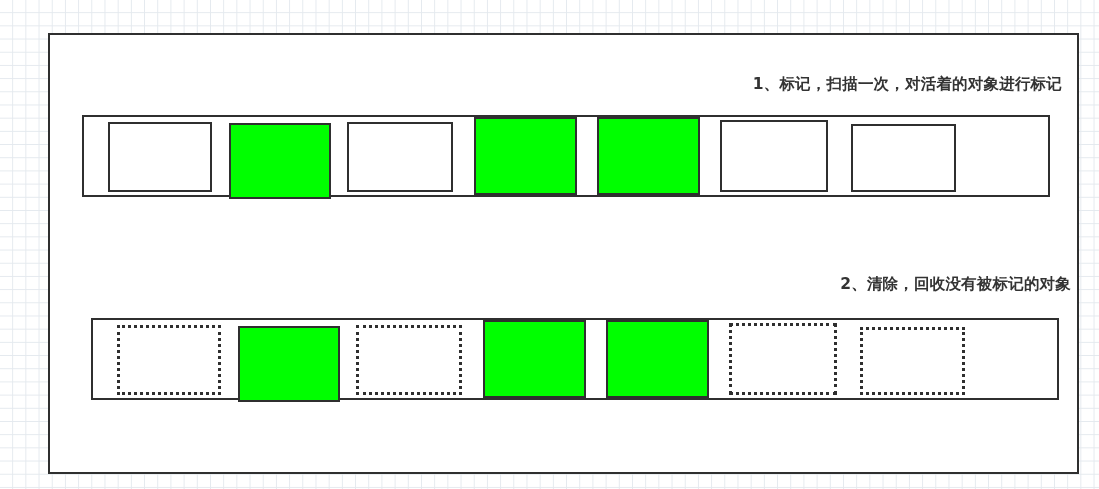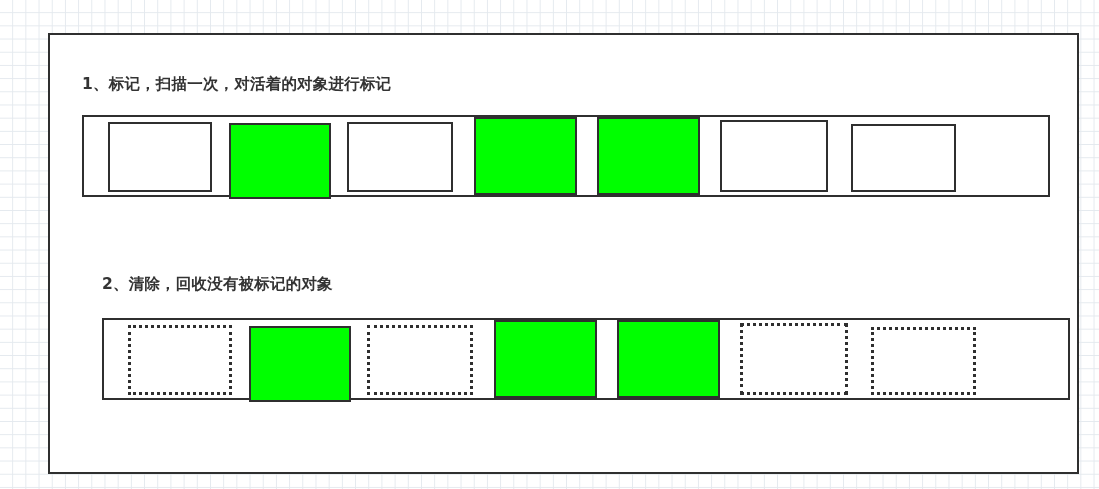--- a/index.html
+++ b/index.html
@@ -22,30 +22,31 @@
   
   #card {
     position: absolute;
     left: 48px;
     top: 33px;
     width: 1031px;
     height: 441px;
     background: #ffffff;
     border: 2px solid #2f2f2f;
     box-sizing: border-box;
+    text-align: right;
   }
 
   
   .step {
     position: absolute;
     left: 0;
     top: 0;
   }
   #step-1 { left: 32px; top: 42px; width: 980px; }
-  #step-2 { left: 52px; top: 242px; width: 980px; }
+  #step-2 { left: 41px; top: 242px; width: 980px; }
 
   .step-label {
     font-size: 15.5px;
     font-weight: bold;
     color: #333333;
     letter-spacing: 0.2px;
     white-space: nowrap;
     line-height: 1;
     margin-bottom: 0;
   }

